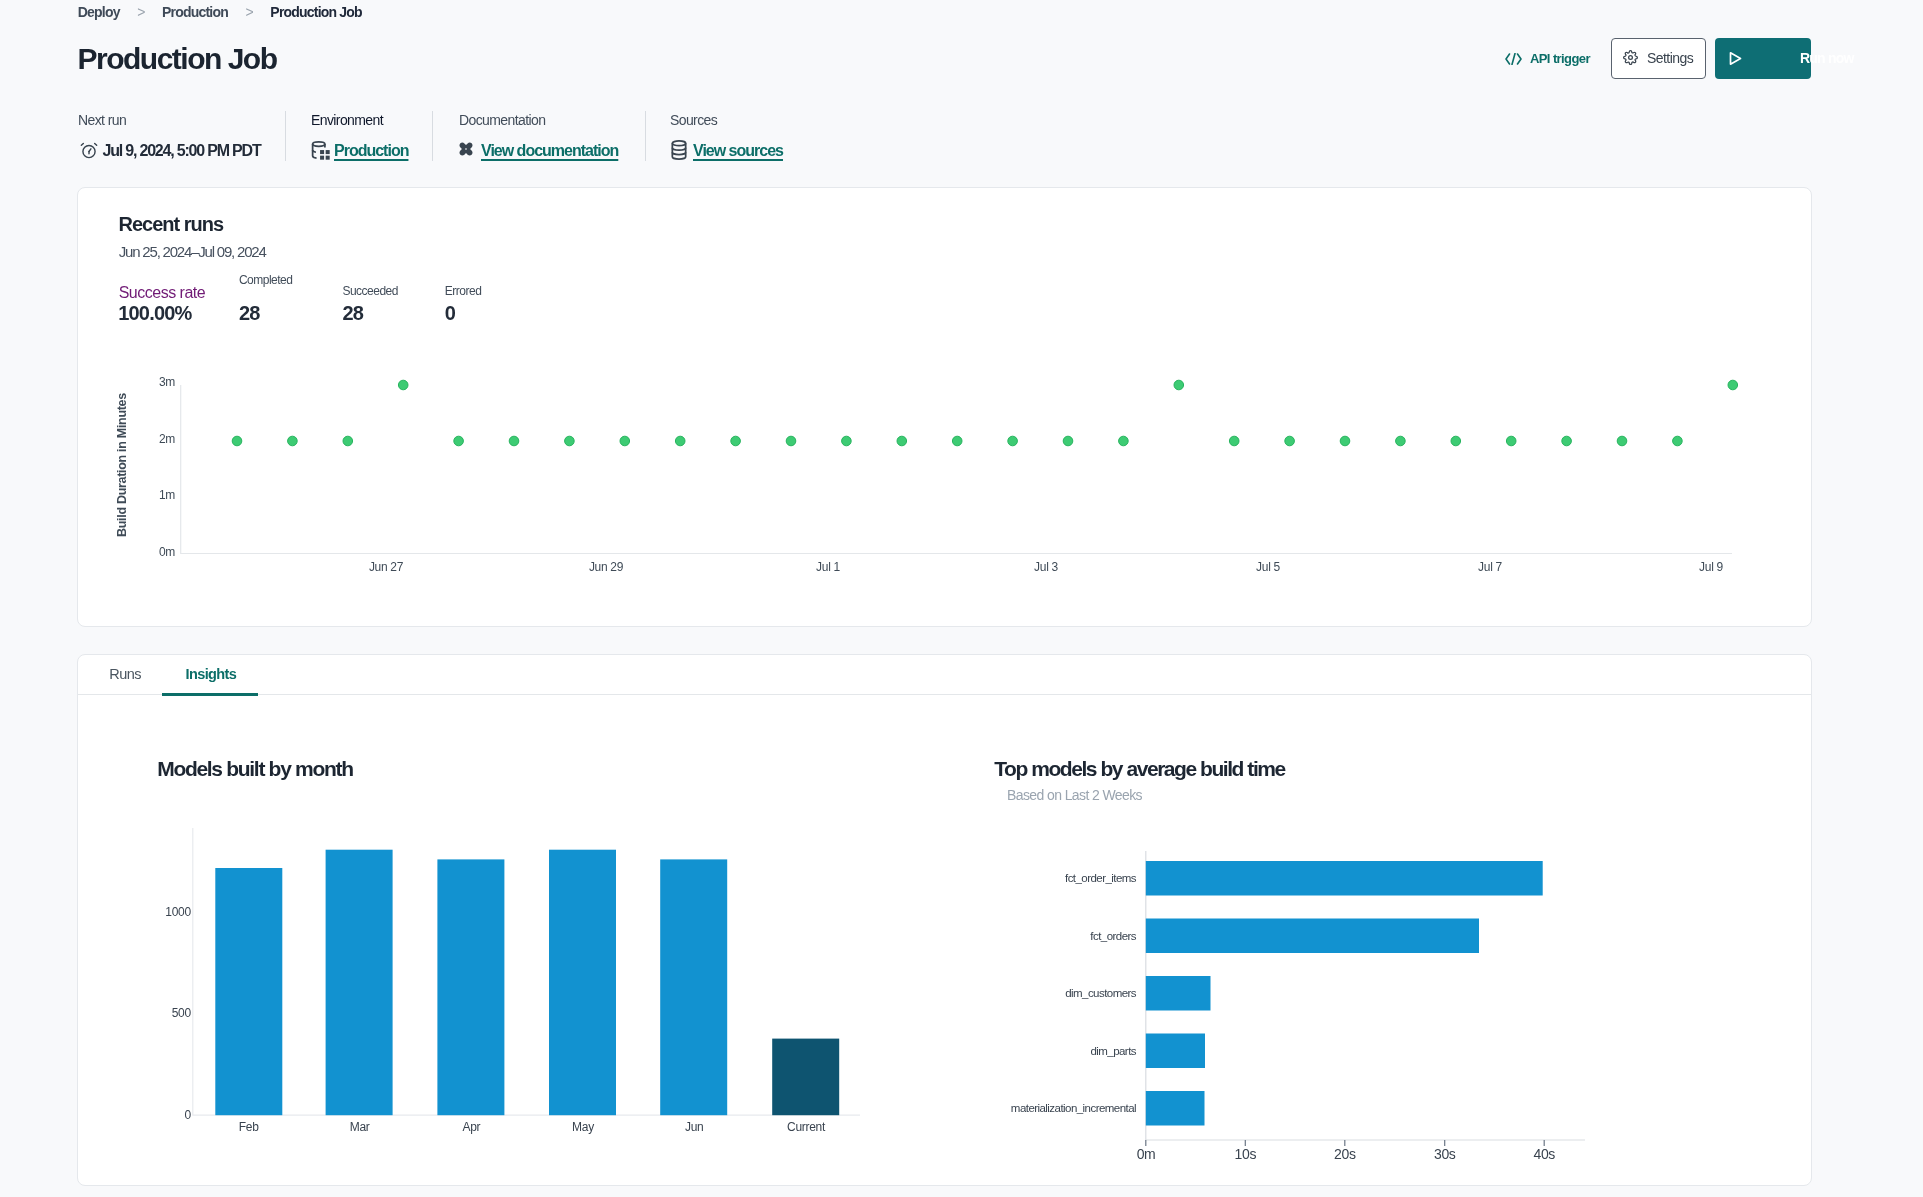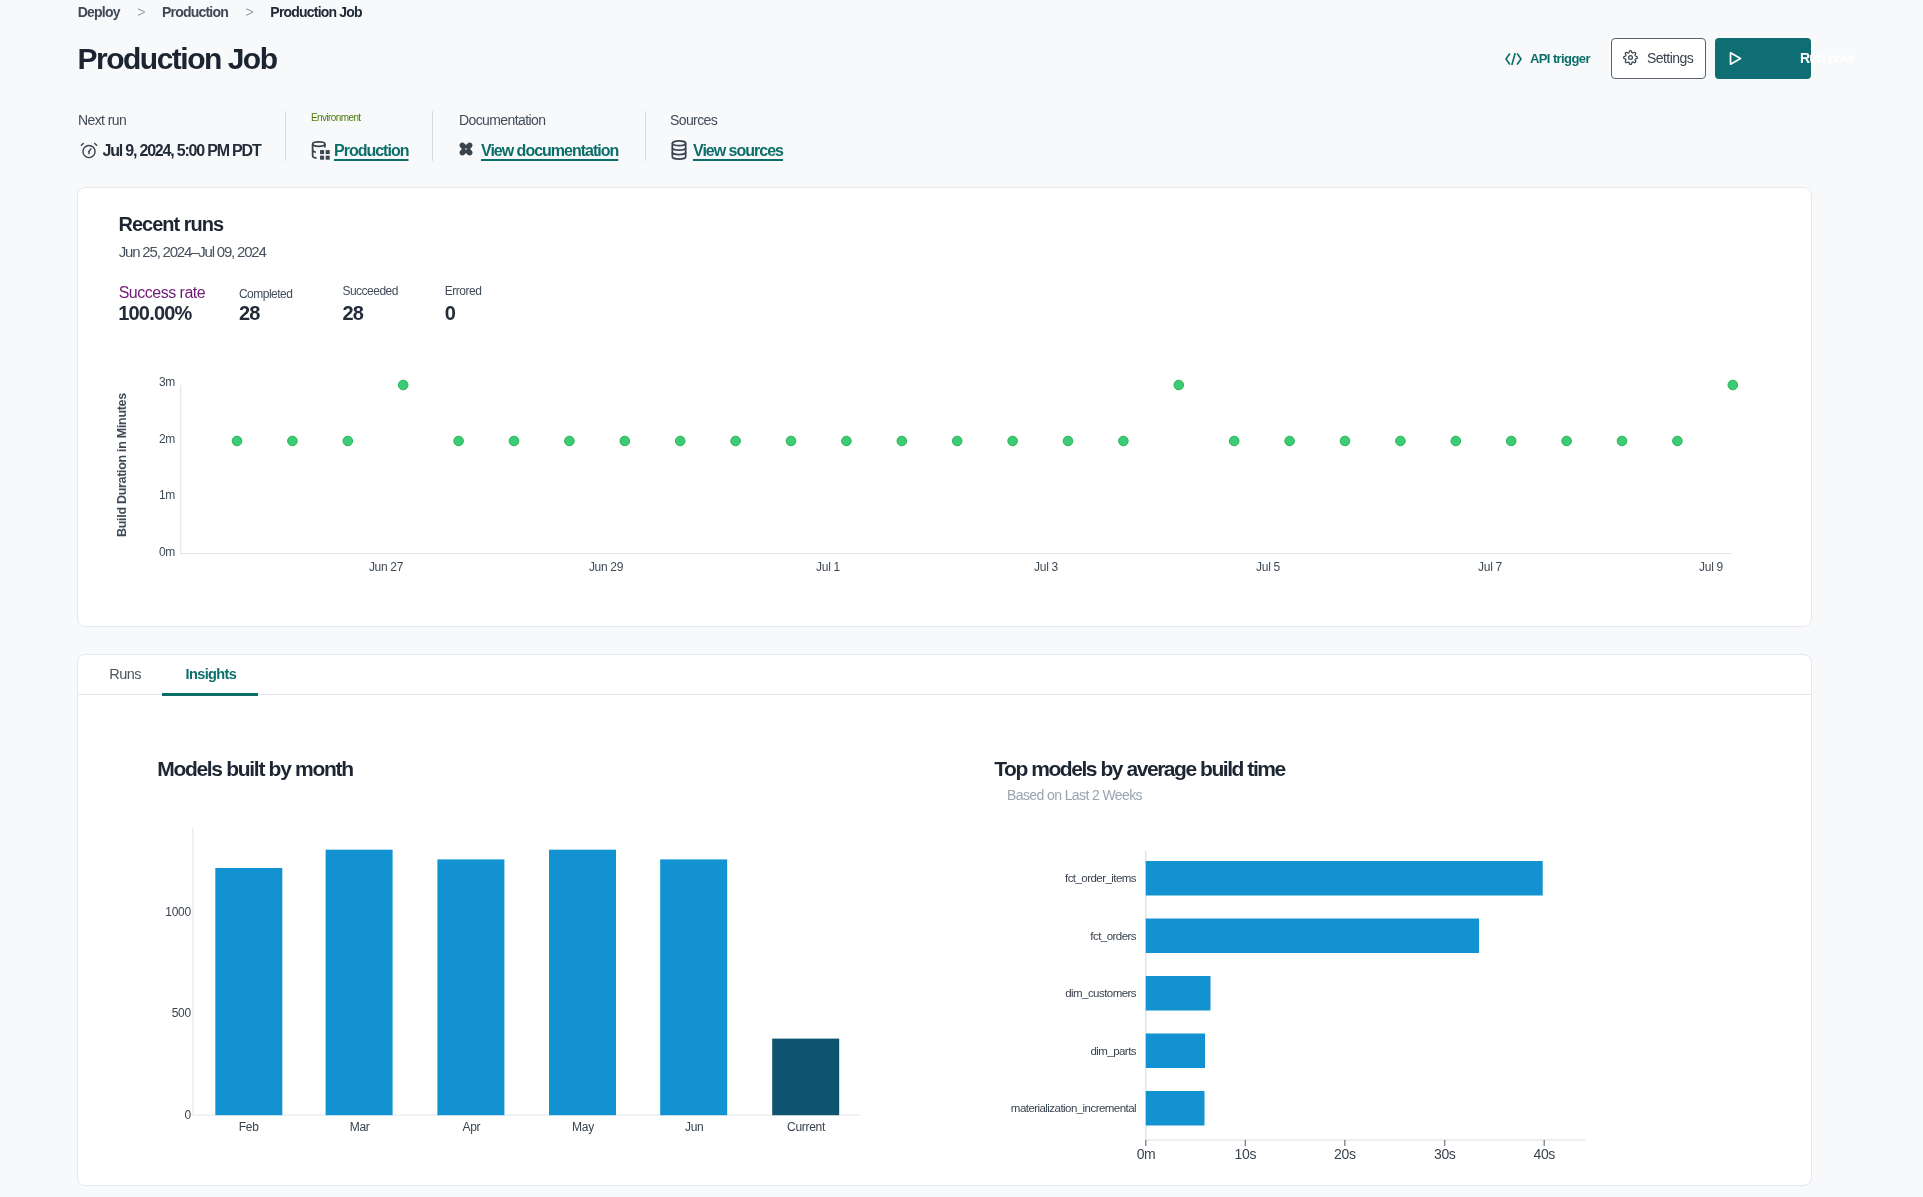--- a/index.html
+++ b/index.html
@@ -40,21 +40,21 @@
 
   <div class="abs" style="left:1715px;top:38px;width:96px;height:41px;background:#0e6e74;border-radius:4px;"></div>
   <div class="abs" style="left:1729px;top:51px;width:13px;height:15px;">
     <svg width="13" height="15" viewBox="0 0 13 15">
         <path d="M1.5 1.8 L11.5 7.5 L1.5 13.2 Z" fill="none" stroke="#fff" stroke-width="1.7" stroke-linejoin="round"></path>
       </svg>
   </div>
   <div class="abs" style="left:1752px;top:51.2px;font-size:14px;font-weight:700;letter-spacing:-0.8px;color:#fff;line-height:1;padding-left:48px;">Run now</div>
 
   <div class="abs" style="left:78px;top:113.1px;font-size:14px;letter-spacing:-0.6px;color:#414c59;line-height:1;">Next run</div>
-  <div class="abs" style="left:311px;top:113.1px;font-size:10px;letter-spacing:-0.6px;color:#4d7c0f;line-height:1;">Environment</div>
+  <div class="abs" style="left:311px;top:113.1px;font-size:14px;letter-spacing:-0.6px;color:#0f172a;line-height:1;">Environment</div>
   <div class="abs" style="left:459px;top:113.1px;font-size:14px;letter-spacing:-0.6px;color:#414c59;line-height:1;">Documentation</div>
   <div class="abs" style="left:670px;top:113.1px;font-size:14px;letter-spacing:-0.6px;color:#414c59;line-height:1;">Sources</div>
 
   <div class="abs" style="left:285px;top:111px;width:1px;height:50px;background:#d8dce1;"></div>
   <div class="abs" style="left:432px;top:111px;width:1px;height:50px;background:#d8dce1;"></div>
   <div class="abs" style="left:645px;top:111px;width:1px;height:50px;background:#d8dce1;"></div>
 
   <div class="abs" style="left:79px;top:140px;width:20px;height:21px;">
     <svg width="20" height="21" viewBox="0 0 24 24" fill="none" stroke="#39444f" stroke-width="1.7" stroke-linecap="round" stroke-linejoin="round">
         <circle cx="12" cy="13.2" r="7.3"></circle>
@@ -100,21 +100,21 @@
         </g>
       </svg>
   </div>
   <a class="lnk abs" style="left:693px;top:142.5px;font-size:16px;font-weight:600;letter-spacing:-1px;line-height:1;">View sources</a>
 
   <div class="card" style="left:77px;top:187px;width:1735px;height:440px;"></div>
   <div class="abs" style="left:118.5px;top:213.8px;font-size:20px;font-weight:700;letter-spacing:-1px;color:#1d2632;line-height:1;">Recent runs</div>
   <div class="abs" style="left:118.8px;top:243.8px;font-size:15px;letter-spacing:-1.2px;color:#46505e;line-height:1;">Jun 25, 2024–Jul 09, 2024</div>
 
   <div class="abs" style="left:118.7px;top:285px;font-size:16px;letter-spacing:-0.5px;color:#701a75;line-height:1;">Success rate</div>
-  <div class="abs" style="left:238.9px;top:288px;font-size:12px;letter-spacing:-0.5px;color:#414c59;line-height:1;">Completed</div>
+  <div class="abs" style="left:238.9px;top:274px;font-size:12px;letter-spacing:-0.5px;color:#414c59;line-height:1;">Completed</div>
   <div class="abs" style="left:342.4px;top:285px;font-size:12px;letter-spacing:-0.5px;color:#414c59;line-height:1;">Succeeded</div>
   <div class="abs" style="left:444.8px;top:285px;font-size:12px;letter-spacing:-0.5px;color:#414c59;line-height:1;">Errored</div>
 
   <div class="abs" style="left:118.2px;top:302.7px;font-size:20px;font-weight:700;letter-spacing:-0.8px;color:#232c39;line-height:1;">100.00%</div>
   <div class="abs" style="left:238.9px;top:302.7px;font-size:20px;font-weight:700;letter-spacing:-0.8px;color:#232c39;line-height:1;">28</div>
   <div class="abs" style="left:342.4px;top:302.7px;font-size:20px;font-weight:700;letter-spacing:-0.8px;color:#232c39;line-height:1;">28</div>
   <div class="abs" style="left:444.8px;top:302.7px;font-size:20px;font-weight:700;letter-spacing:-0.8px;color:#232c39;line-height:1;">0</div>
 
   <svg class="abs" style="left:100px;top:370px;" width="1650" height="210" viewBox="100 370 1650 210">
     <g font-family="Liberation Sans, sans-serif" font-size="12" fill="#3f4b57" letter-spacing="-0.3">

